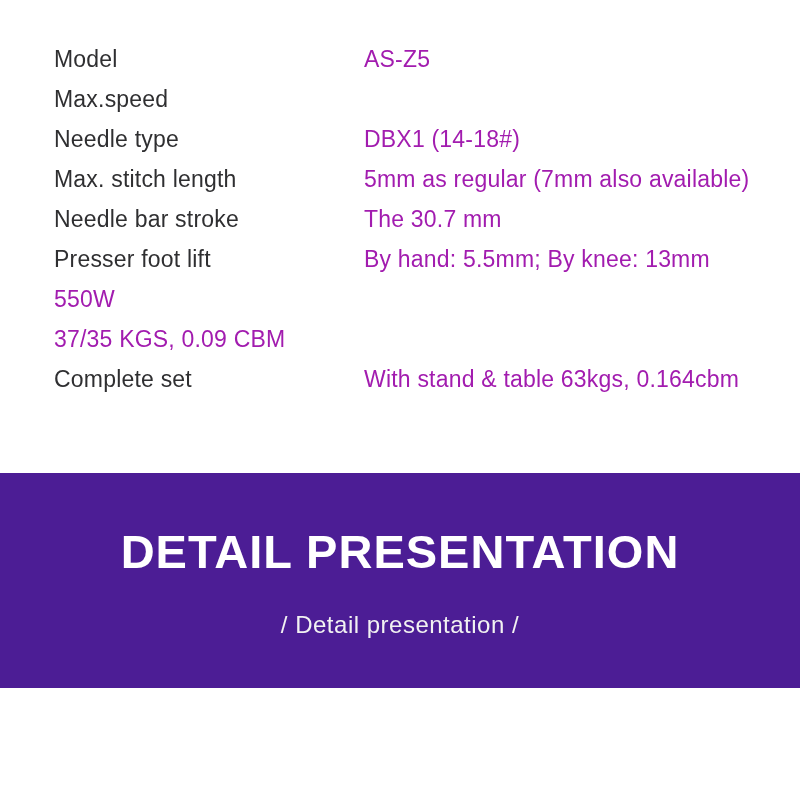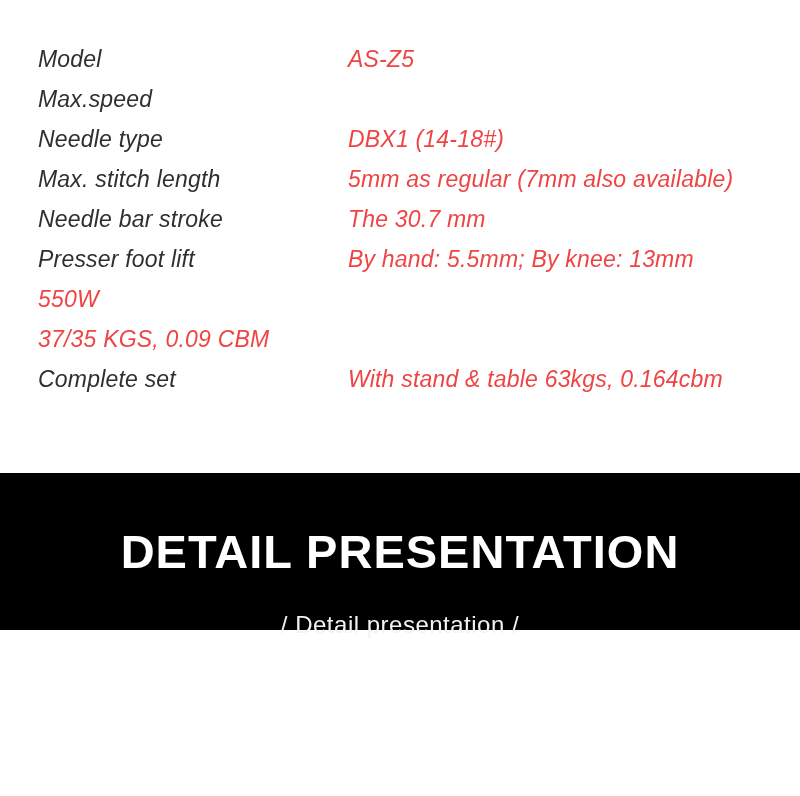--- a/index.html
+++ b/index.html
@@ -7,49 +7,48 @@
     padding: 0;
   }
   body {
     width: 800px;
     height: 796px;
     background: #ffffff;
     font-family: "Liberation Sans", sans-serif;
     overflow: hidden;
   }
   .spec-table {
-    padding: 39px 10px 0 38px;
-    font-style: italic;
+    padding: 39px 10px 0 54px;
   }
   .spec-row {
     display: flex;
     height: 40px;
     align-items: center;
   }
   .spec-label {
     width: 310px;
     flex: 0 0 310px;
     font-size: 23px;
     font-weight: 300;
     color: #2f2f31;
     letter-spacing: 0.2px;
     white-space: nowrap;
   }
   .spec-value {
     font-size: 23px;
     font-weight: 300;
-    color: #ef4444;
+    color: #a21caf;
     letter-spacing: 0.2px;
     white-space: nowrap;
   }
   .banner {
     margin-top: 74px;
-    height: 157px;
+    height: 215px;
     box-sizing: border-box;
-    background: #000000;
+    background: #4c1d95;
     color: #ffffff;
     text-align: center;
     padding-top: 54px;
   }
   .banner-title {
     font-size: 47px;
     line-height: 50px;
     font-weight: bold;
     letter-spacing: 1px;
   }

